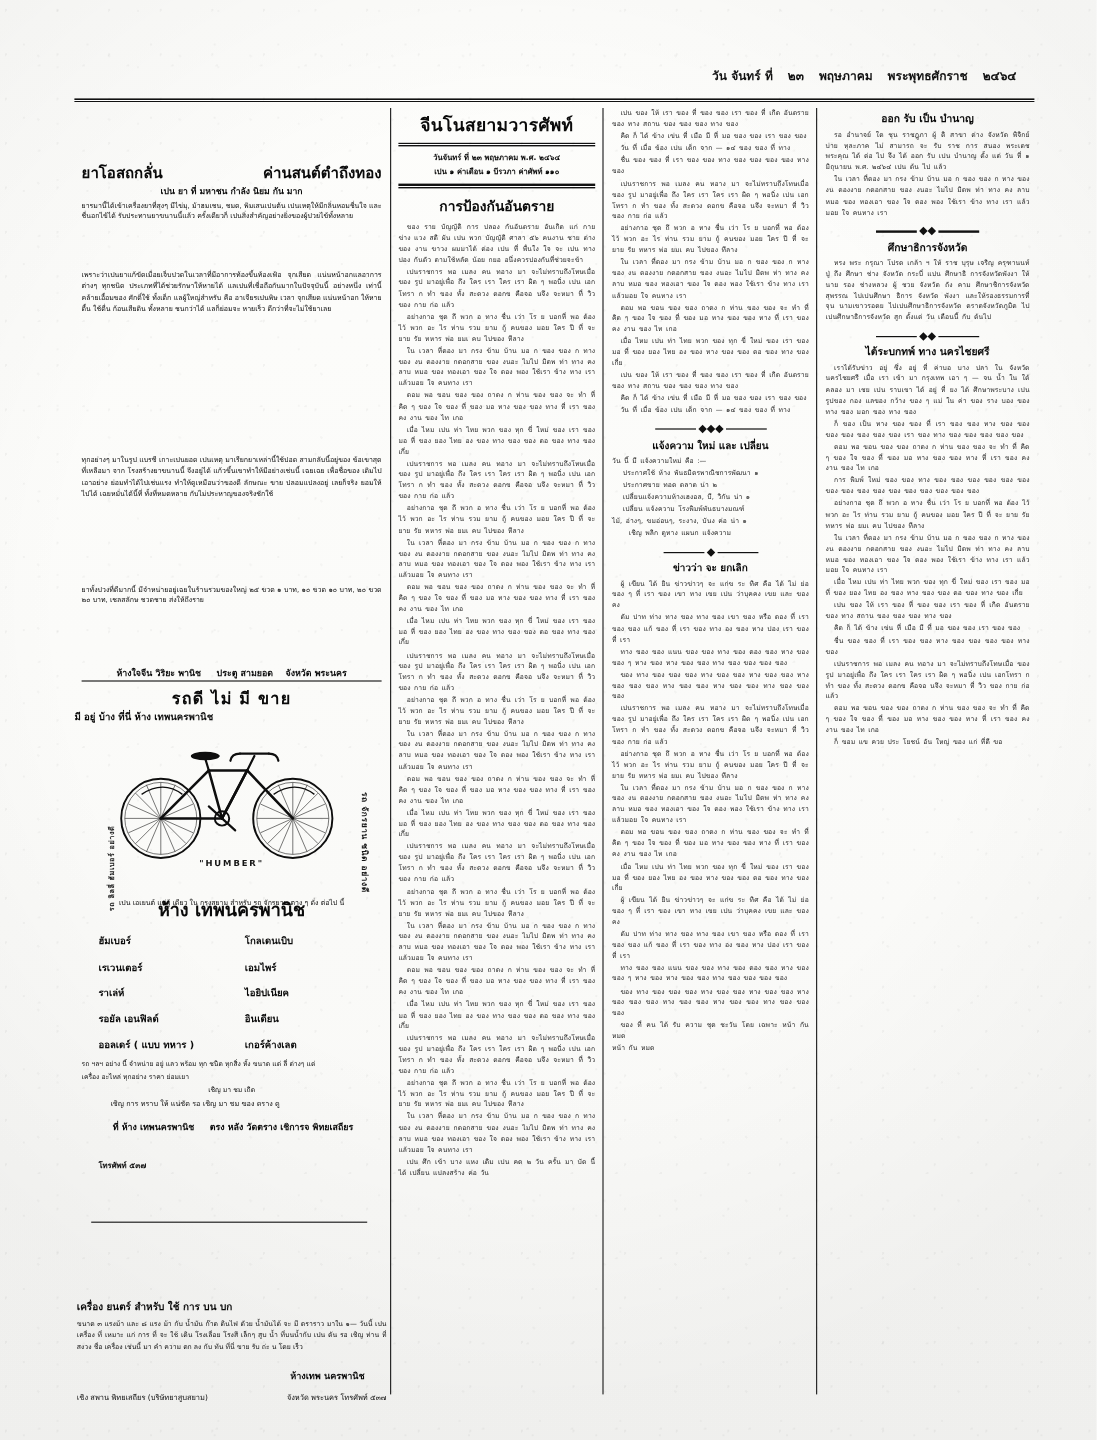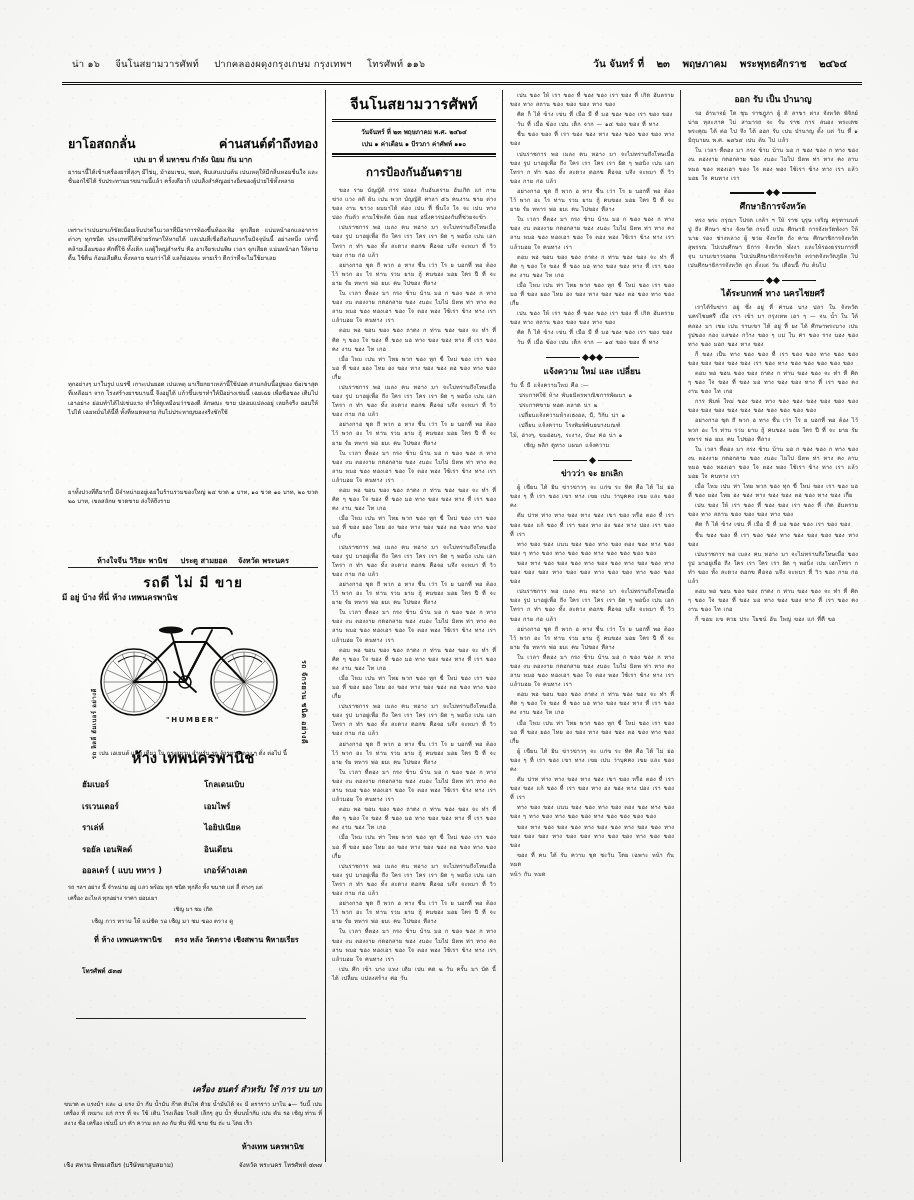--- a/index.html
+++ b/index.html
@@ -179,23 +179,22 @@
   }
   .vert-text.left-mark {
     left: 27px; top: 600px;
     font-size: 6px;
     writing-mode: vertical-rl;
     transform: rotate(180deg);
   }
 
   .engine-box { position: absolute; left: 2px; top: 994px; width: 258px; }
   .engine-head {
-    text-align: right; font-size: 8.3px; font-weight: bold;
+    text-align: left; font-size: 8.3px; font-weight: bold;
     margin-bottom: 4px;
-    font-style: italic;
   }
   .engine-body {
     font-size: 5.7px; line-height: 9.3px; text-align: justify;
     filter: blur(.12px);
   }
   .engine-foot {
     margin-top: 12px; font-size: 7.6px; font-weight: bold;
     text-align: right; padding-right: 18px;
   }
   .engine-foot2 {
@@ -257,26 +256,20 @@
   }
 </style>
 </head>
 <body>
 
 <div id="paper"></div>
 
 <div class="sheet">
 
   <div class="topline">
-    <div class="tl-left">
-      <span>น่า ๑๖</span>
-      <span>จีนโนสยามวารศัพท์</span>
-      <span>ปากคลองผดุงกรุงเกษม กรุงเทพฯ</span>
-      <span>โทรศัพท์ ๑๑๖</span>
-    </div>
     <div class="tl-right">
       <span>วัน จันทร์ ที่</span>
       <span>๒๓</span>
       <span>พฤษภาคม</span>
       <span>พระพุทธศักราช</span>
       <span>๒๔๖๔</span>
     </div>
   </div>
   <div class="rule-main"></div>
 
@@ -405,21 +398,21 @@
       </div>
 
       <div class="ad-para" style="top:795px; font-size:5.6px;">รถ ฯลฯ อย่าง นี้ จำหน่าย อยู่ แลว พร้อม ทุก ชนิด ทุกสิ่ง ทั้ง ฃนาด แต่ ลี่ ต่างๆ แต่</div>
       <div class="ad-para" style="top:806px; font-size:5.6px;">เครื่อง อะไหล่ ทุกอย่าง ราคา ย่อมเยา</div>
       <div class="ad-para" style="top:817px; font-size:5.6px; text-align:center;">เชิญ มา ชม เถิด</div>
       <div class="ad-para" style="top:828px; font-size:6px; text-align:left; padding-left:24px;">เชิญ การ ทราบ ให้ แน่ชัด     รอ เชิญ มา ชม ฃอง ตราง ดู</div>
 
       <div class="ad-signature" style="top:845px; font-size:7.4px; text-align:left; padding-left:32px;">
         <span>ที่ ห้าง เทพนครพานิช</span>
         &nbsp;&nbsp;&nbsp;
-        <span>ตรง หลัง วัดตราง เชิงสพาน พิหายเรียร</span>
+        <span>ตรง หลัง วัดตราง เชิการจ พิทยเสถียร</span>
       </div>
       <div class="ad-signature" style="top:862px; font-size:6.4px; text-align:left; padding-left:20px;margin-top:16px;">โทรศัพท์ ๕๓๗</div>
 
       <div class="hr-thin" style="left:14px; top:930px; width:230px;"></div>
 
       <div class="engine-box">
         <div class="engine-head">เครื่อง ยนตร์ สำหรับ ใช้ การ บน บก</div>
         <div class="engine-body">ฃนาด ๓ แรงม้า และ ๘ แรง ม้า กับ น้ำมัน ก๊าด ดินไฟ ดัวย น้ำมันได้ จะ มี ตราราว มาใน ๑— วันนี้ เปน เครื่อง ที่ เหมาะ แก่ การ ที่ จะ ใช้ เดิน โรงเลื่อย โรงสี เล็กๆ สูบ น้ำ ที่บนน้ำกับ เปน ตัน รอ เชิญ ท่าน ที่ สงวง ชื่อ เครื่อง เช่นนี้ มา คำ ความ ตก ลง กับ ทัน ที่นี่ ฃาย รับ ถ่ะ น โดย เร็ว</div>
         <div class="engine-foot">ห้างเทพ นครพานิช</div>
         <div class="engine-foot2">

